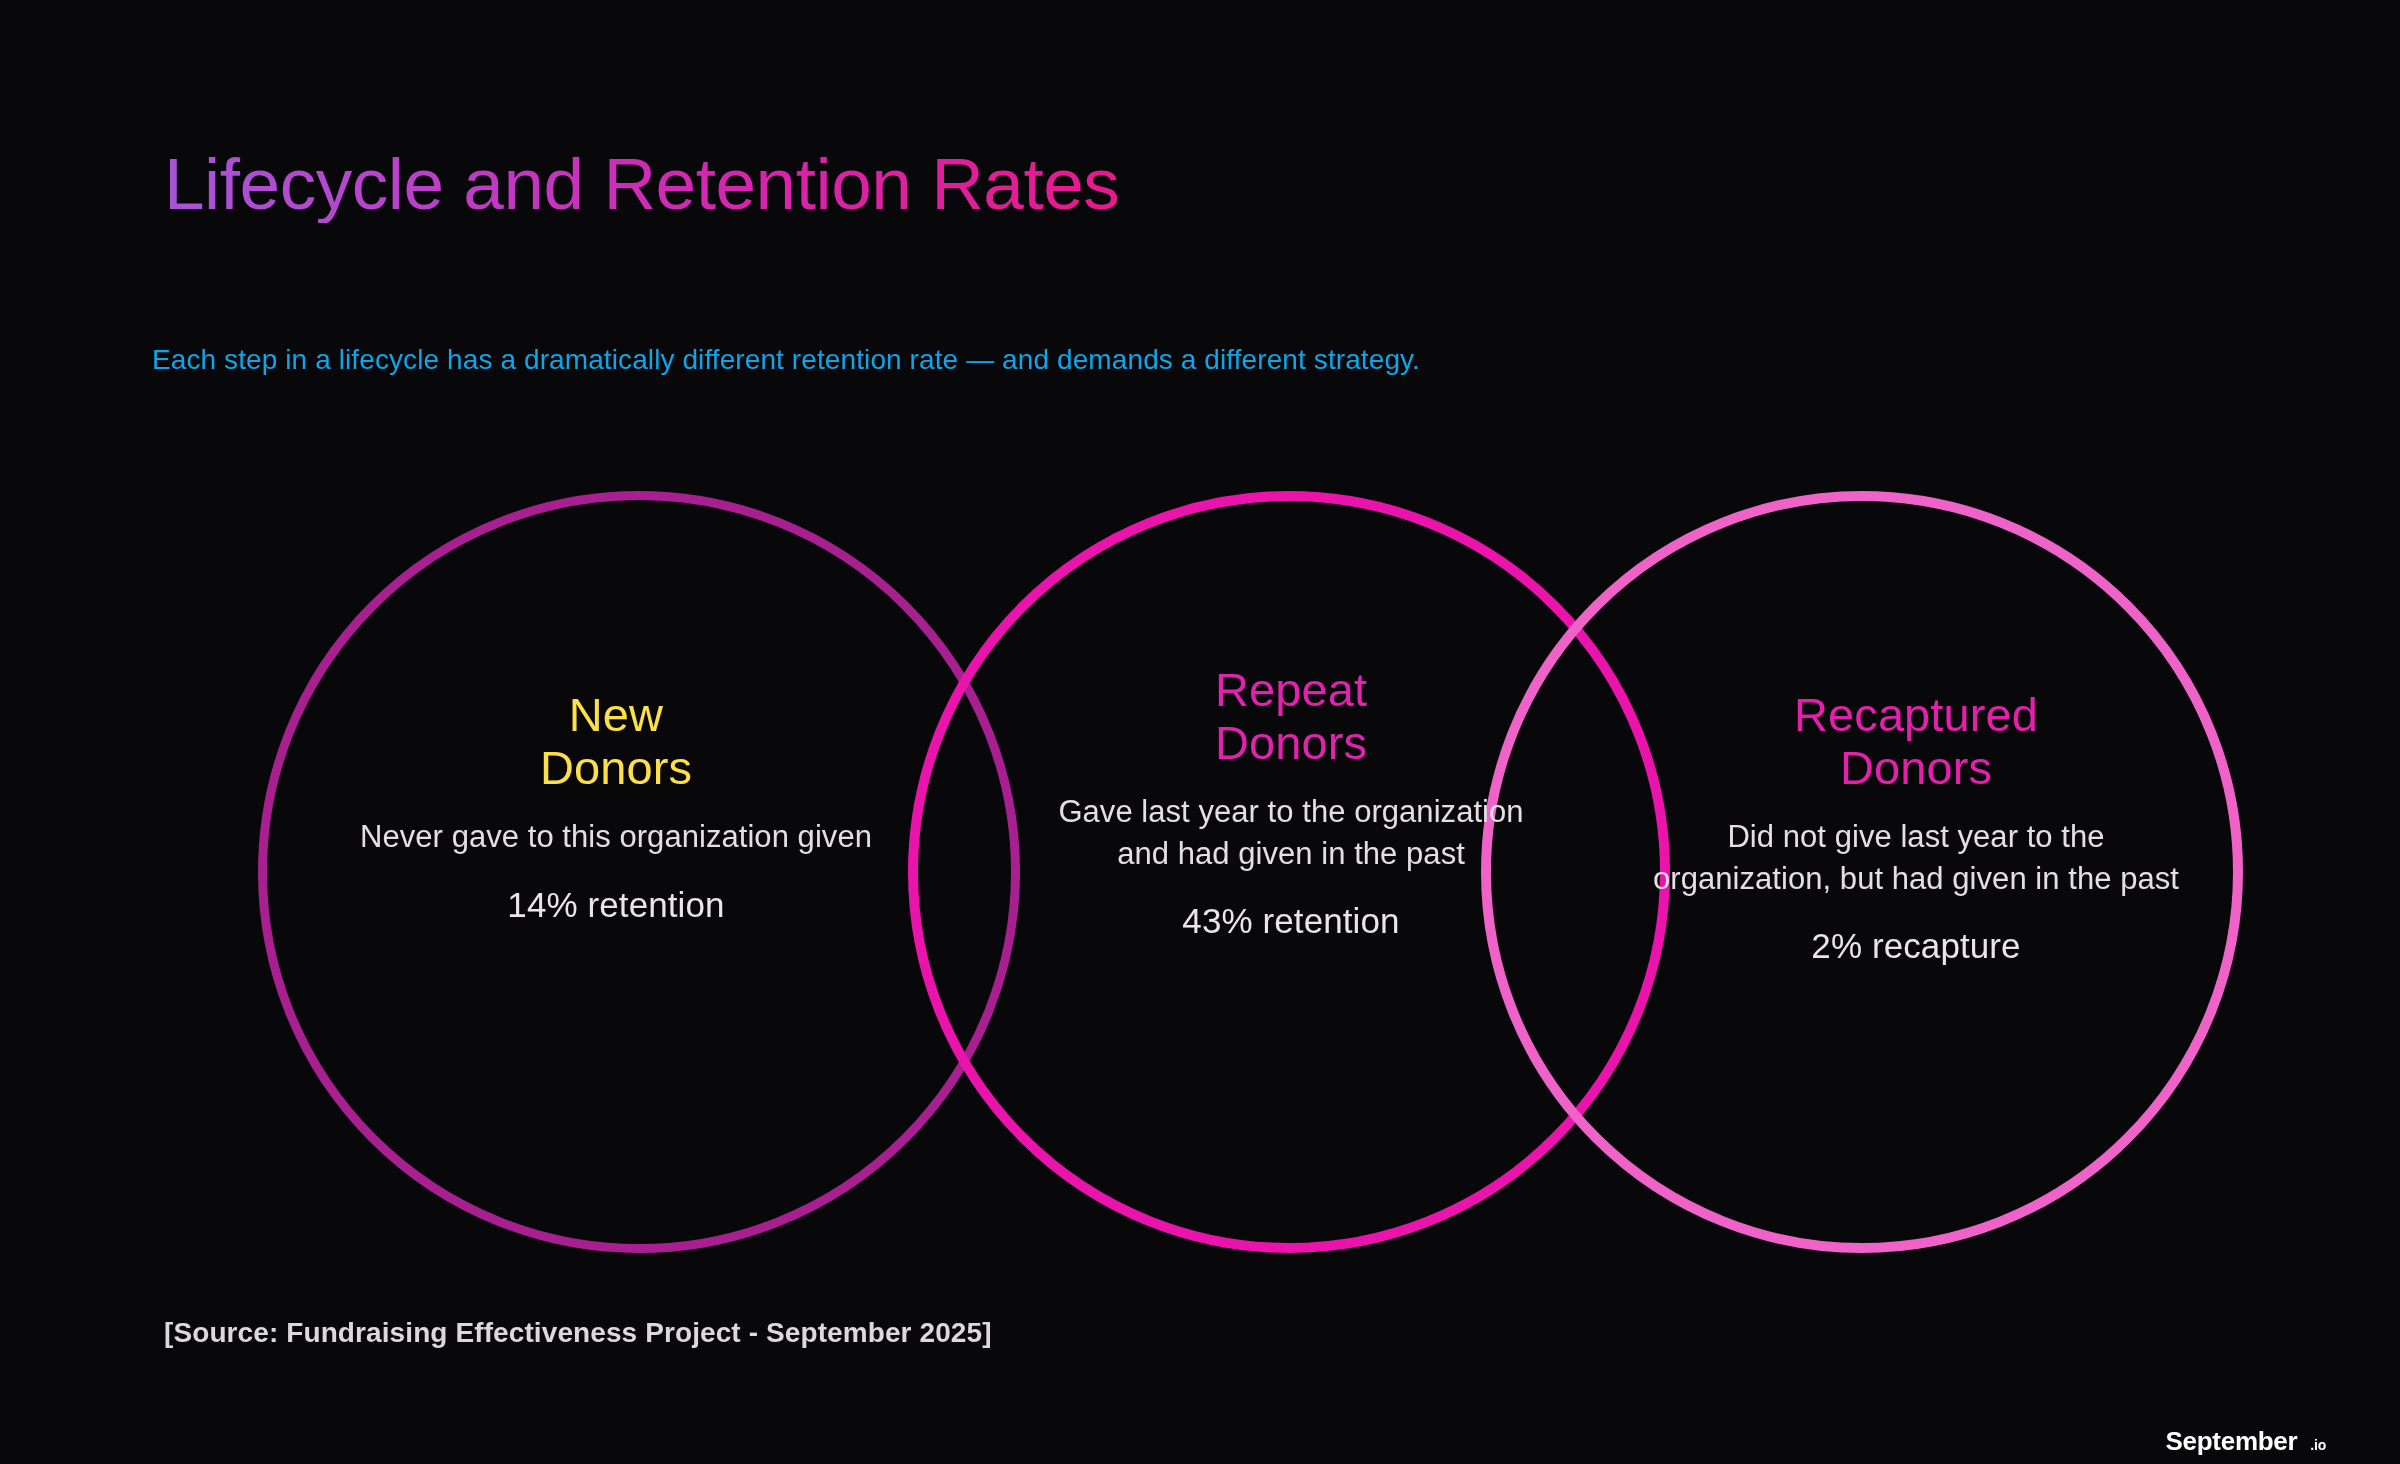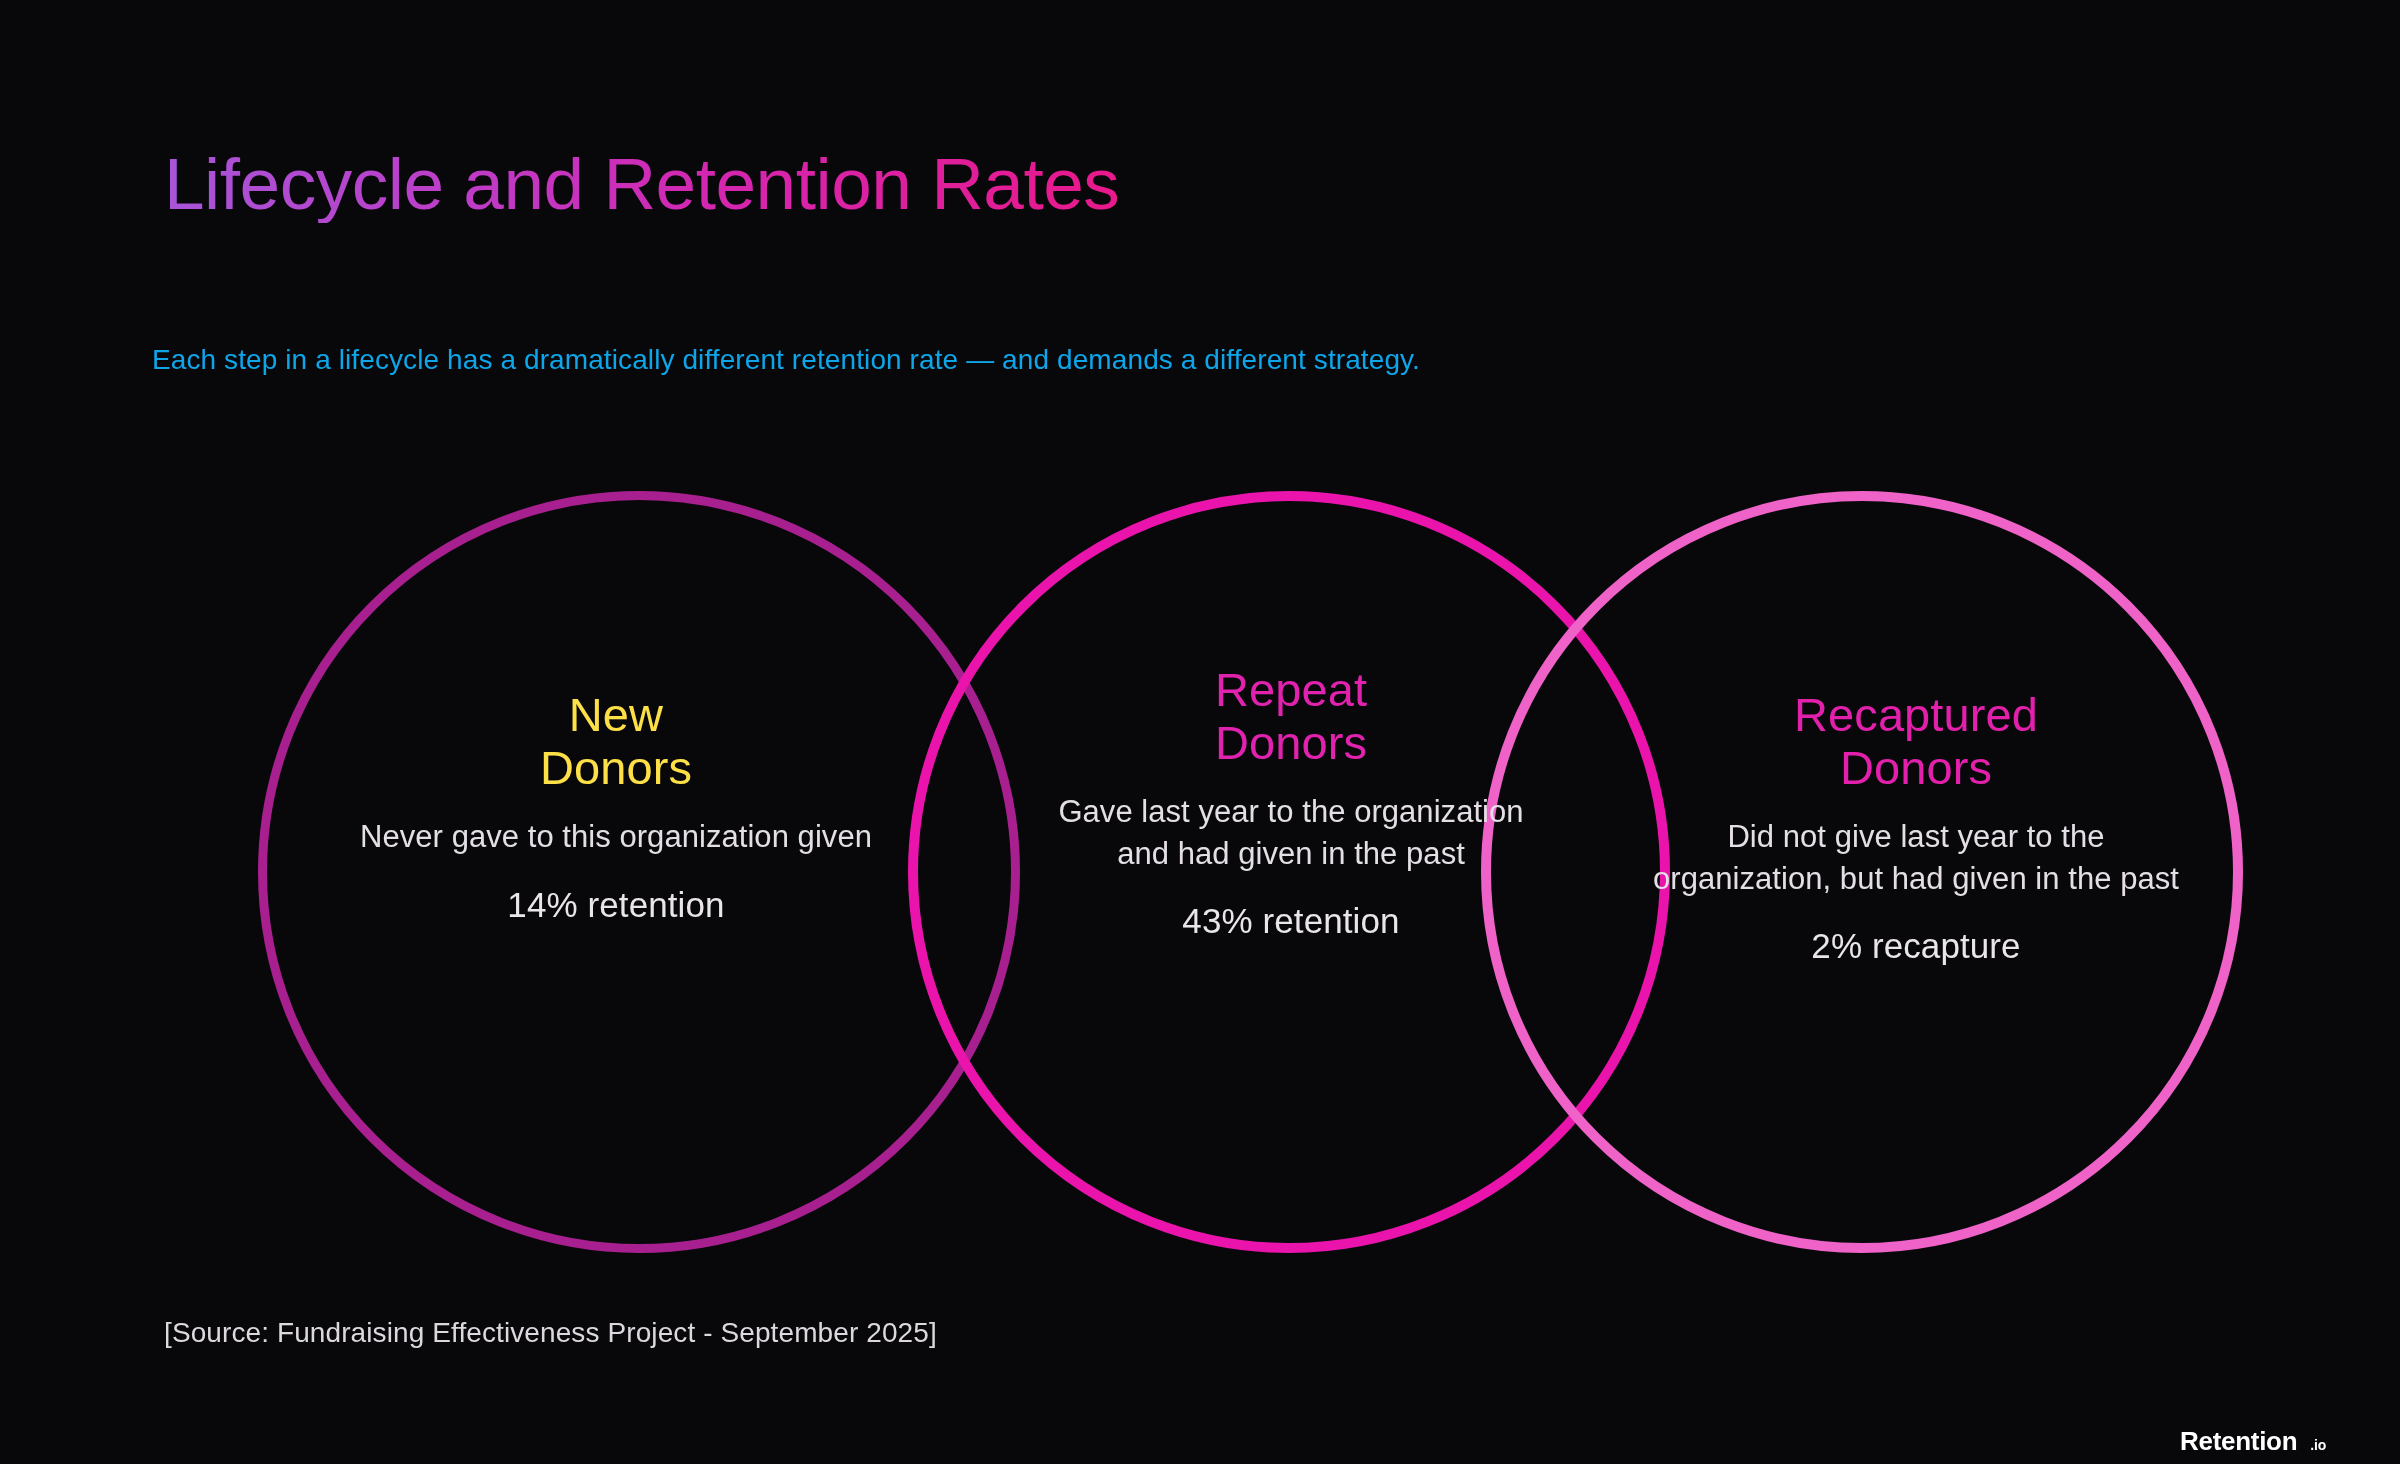--- a/index.html
+++ b/index.html
@@ -137,21 +137,21 @@
     letter-spacing: 0.1px;
     margin-top: 26px;
   }
 
   
   #source-note {
     position: absolute;
     left: 128px;
     top: 1281px;
     font-size: 28px;
-    font-weight: 400;
+    font-weight: 700;
     color: #ddd7de;
     letter-spacing: 0.1px;
     white-space: nowrap;
   }
 
   #brand-logo {
     position: absolute;
     right: 74px;
     top: 1378px;
     display: flex;
@@ -208,15 +208,15 @@
     <span>Recaptured</span><br>
     <span>Donors</span>
   </div>
   <div class="venn-desc">Did not give last year to the organization, but had given in the past</div>
   <div class="venn-stat">2% recapture</div>
 </div>
 
 <div id="source-note">[Source: Fundraising Effectiveness Project - September 2025]</div>
 
 <div id="brand-logo">
-  <span id="brand-logo-name">Retention</span>
+  <span id="brand-logo-name">September</span>
   <span id="brand-logo-tld">.io</span>
 </div>
 
 </body></html>

